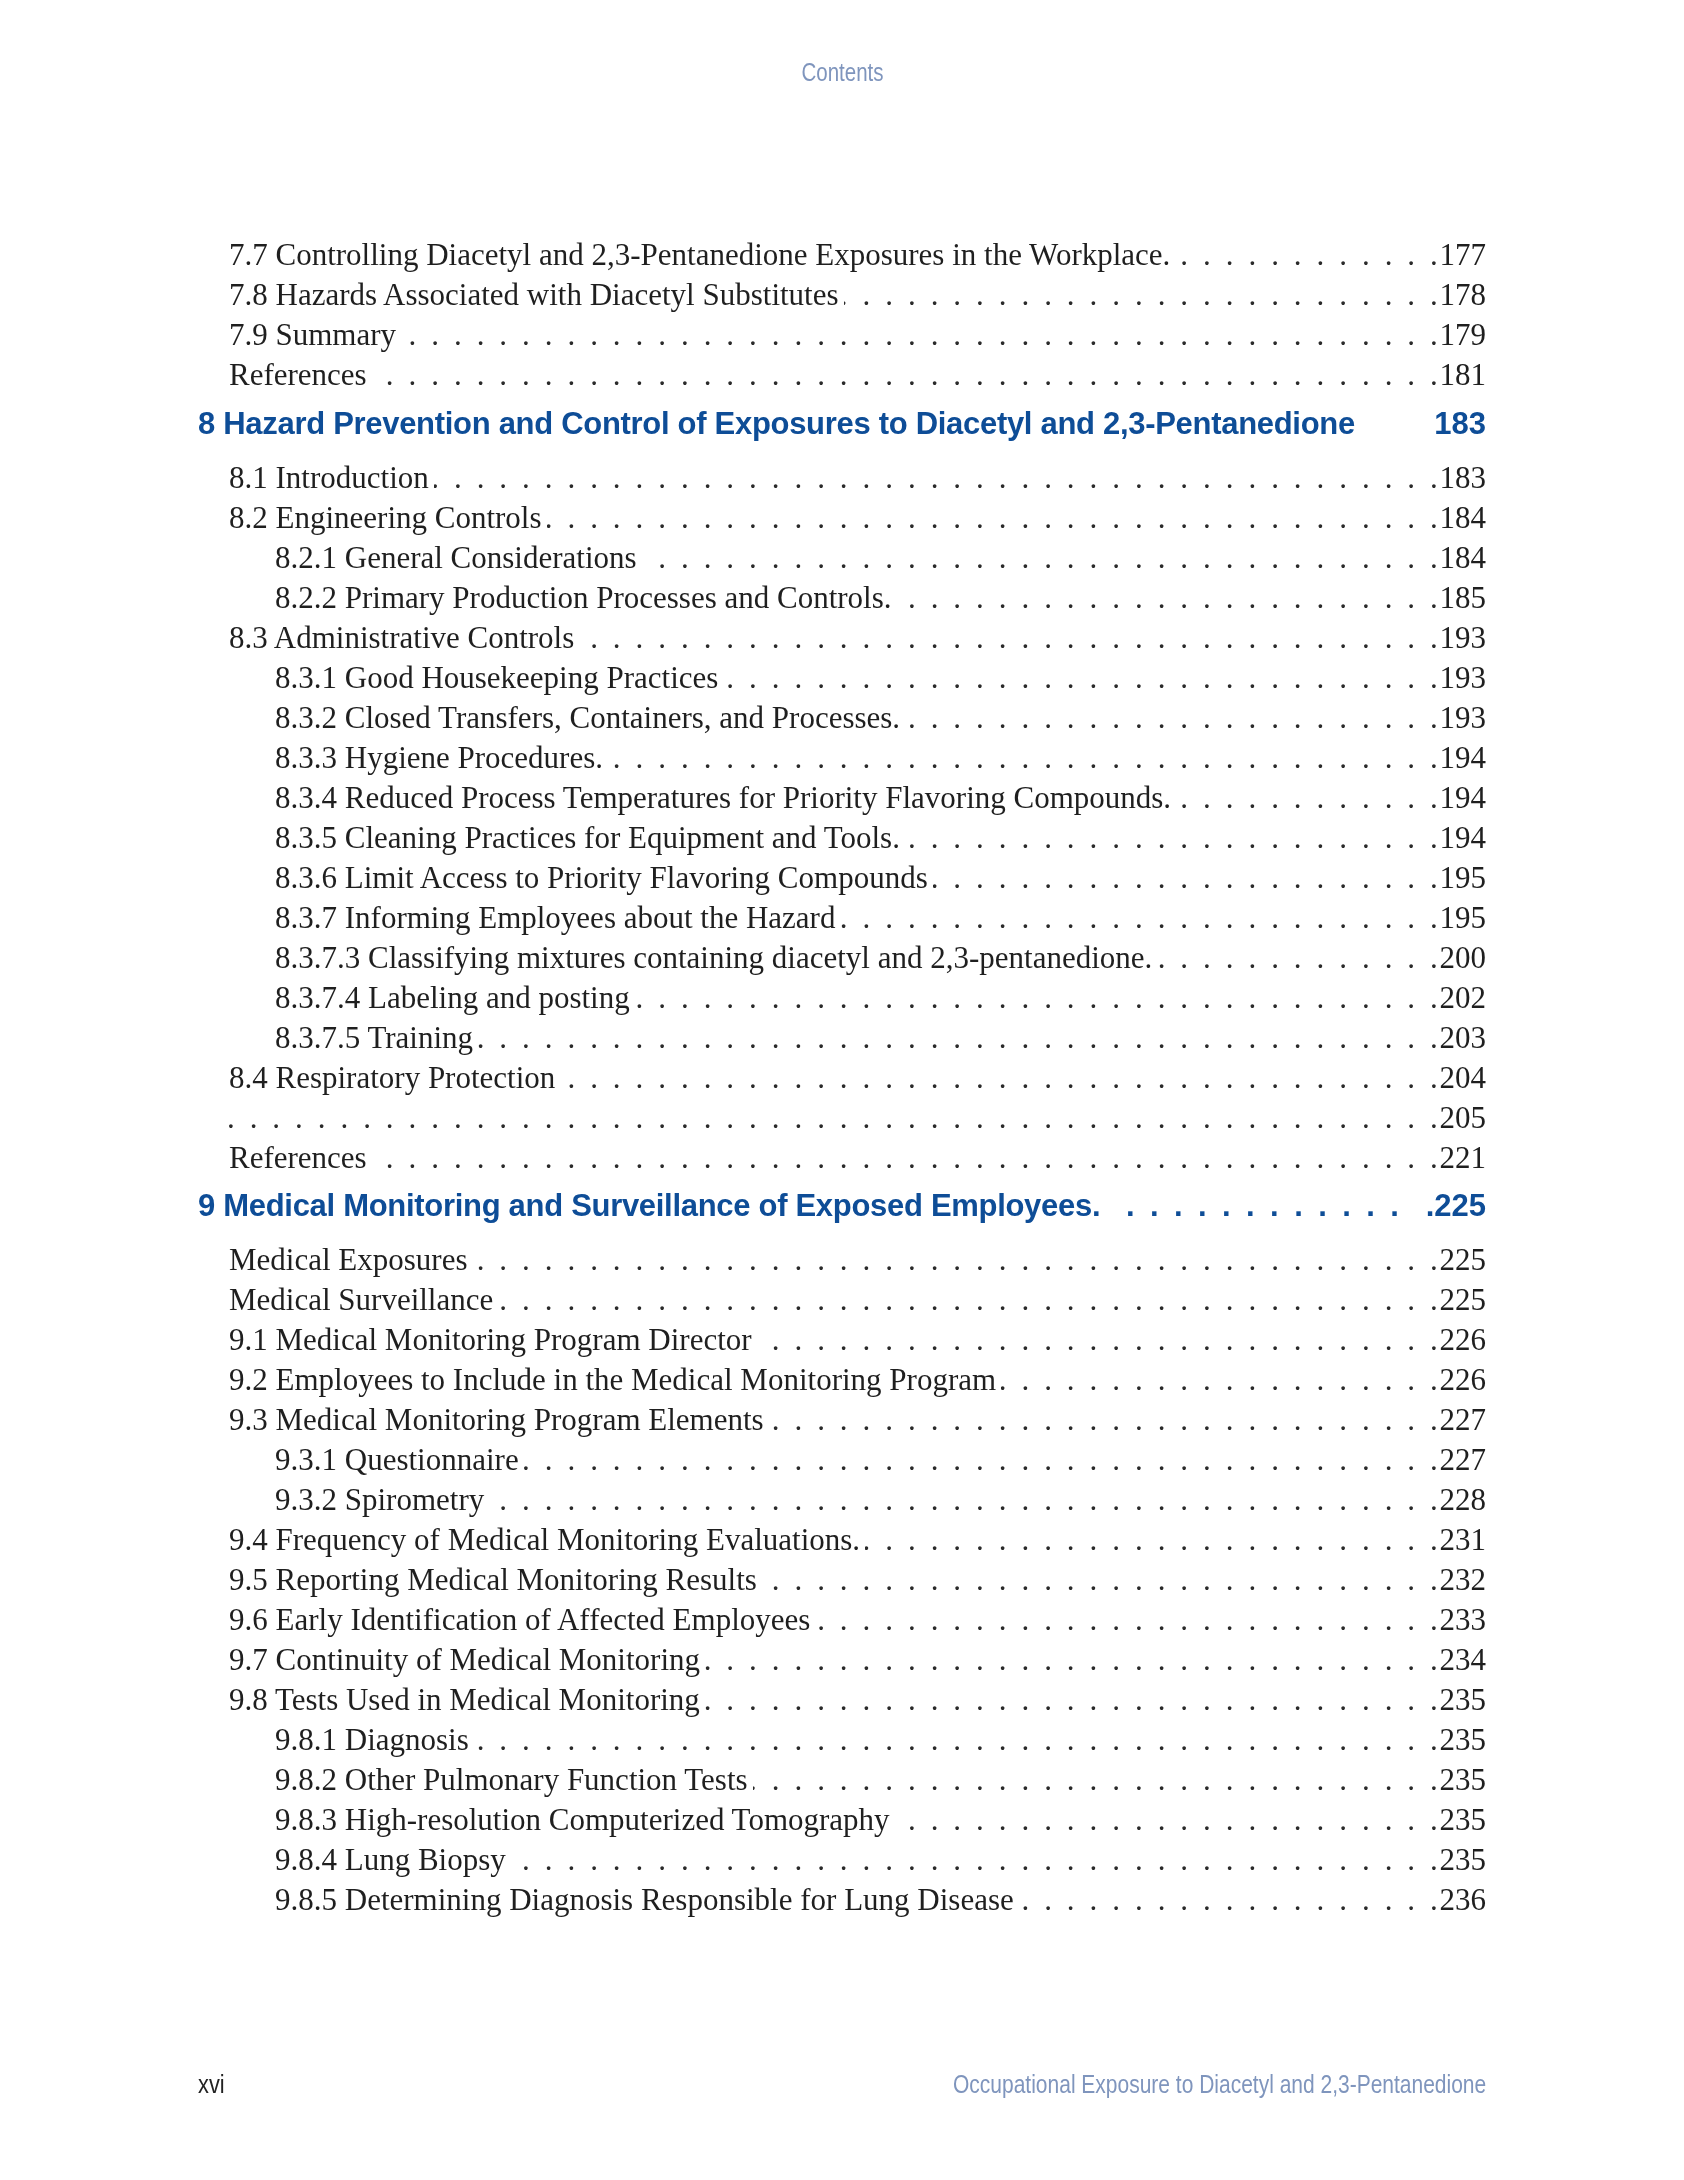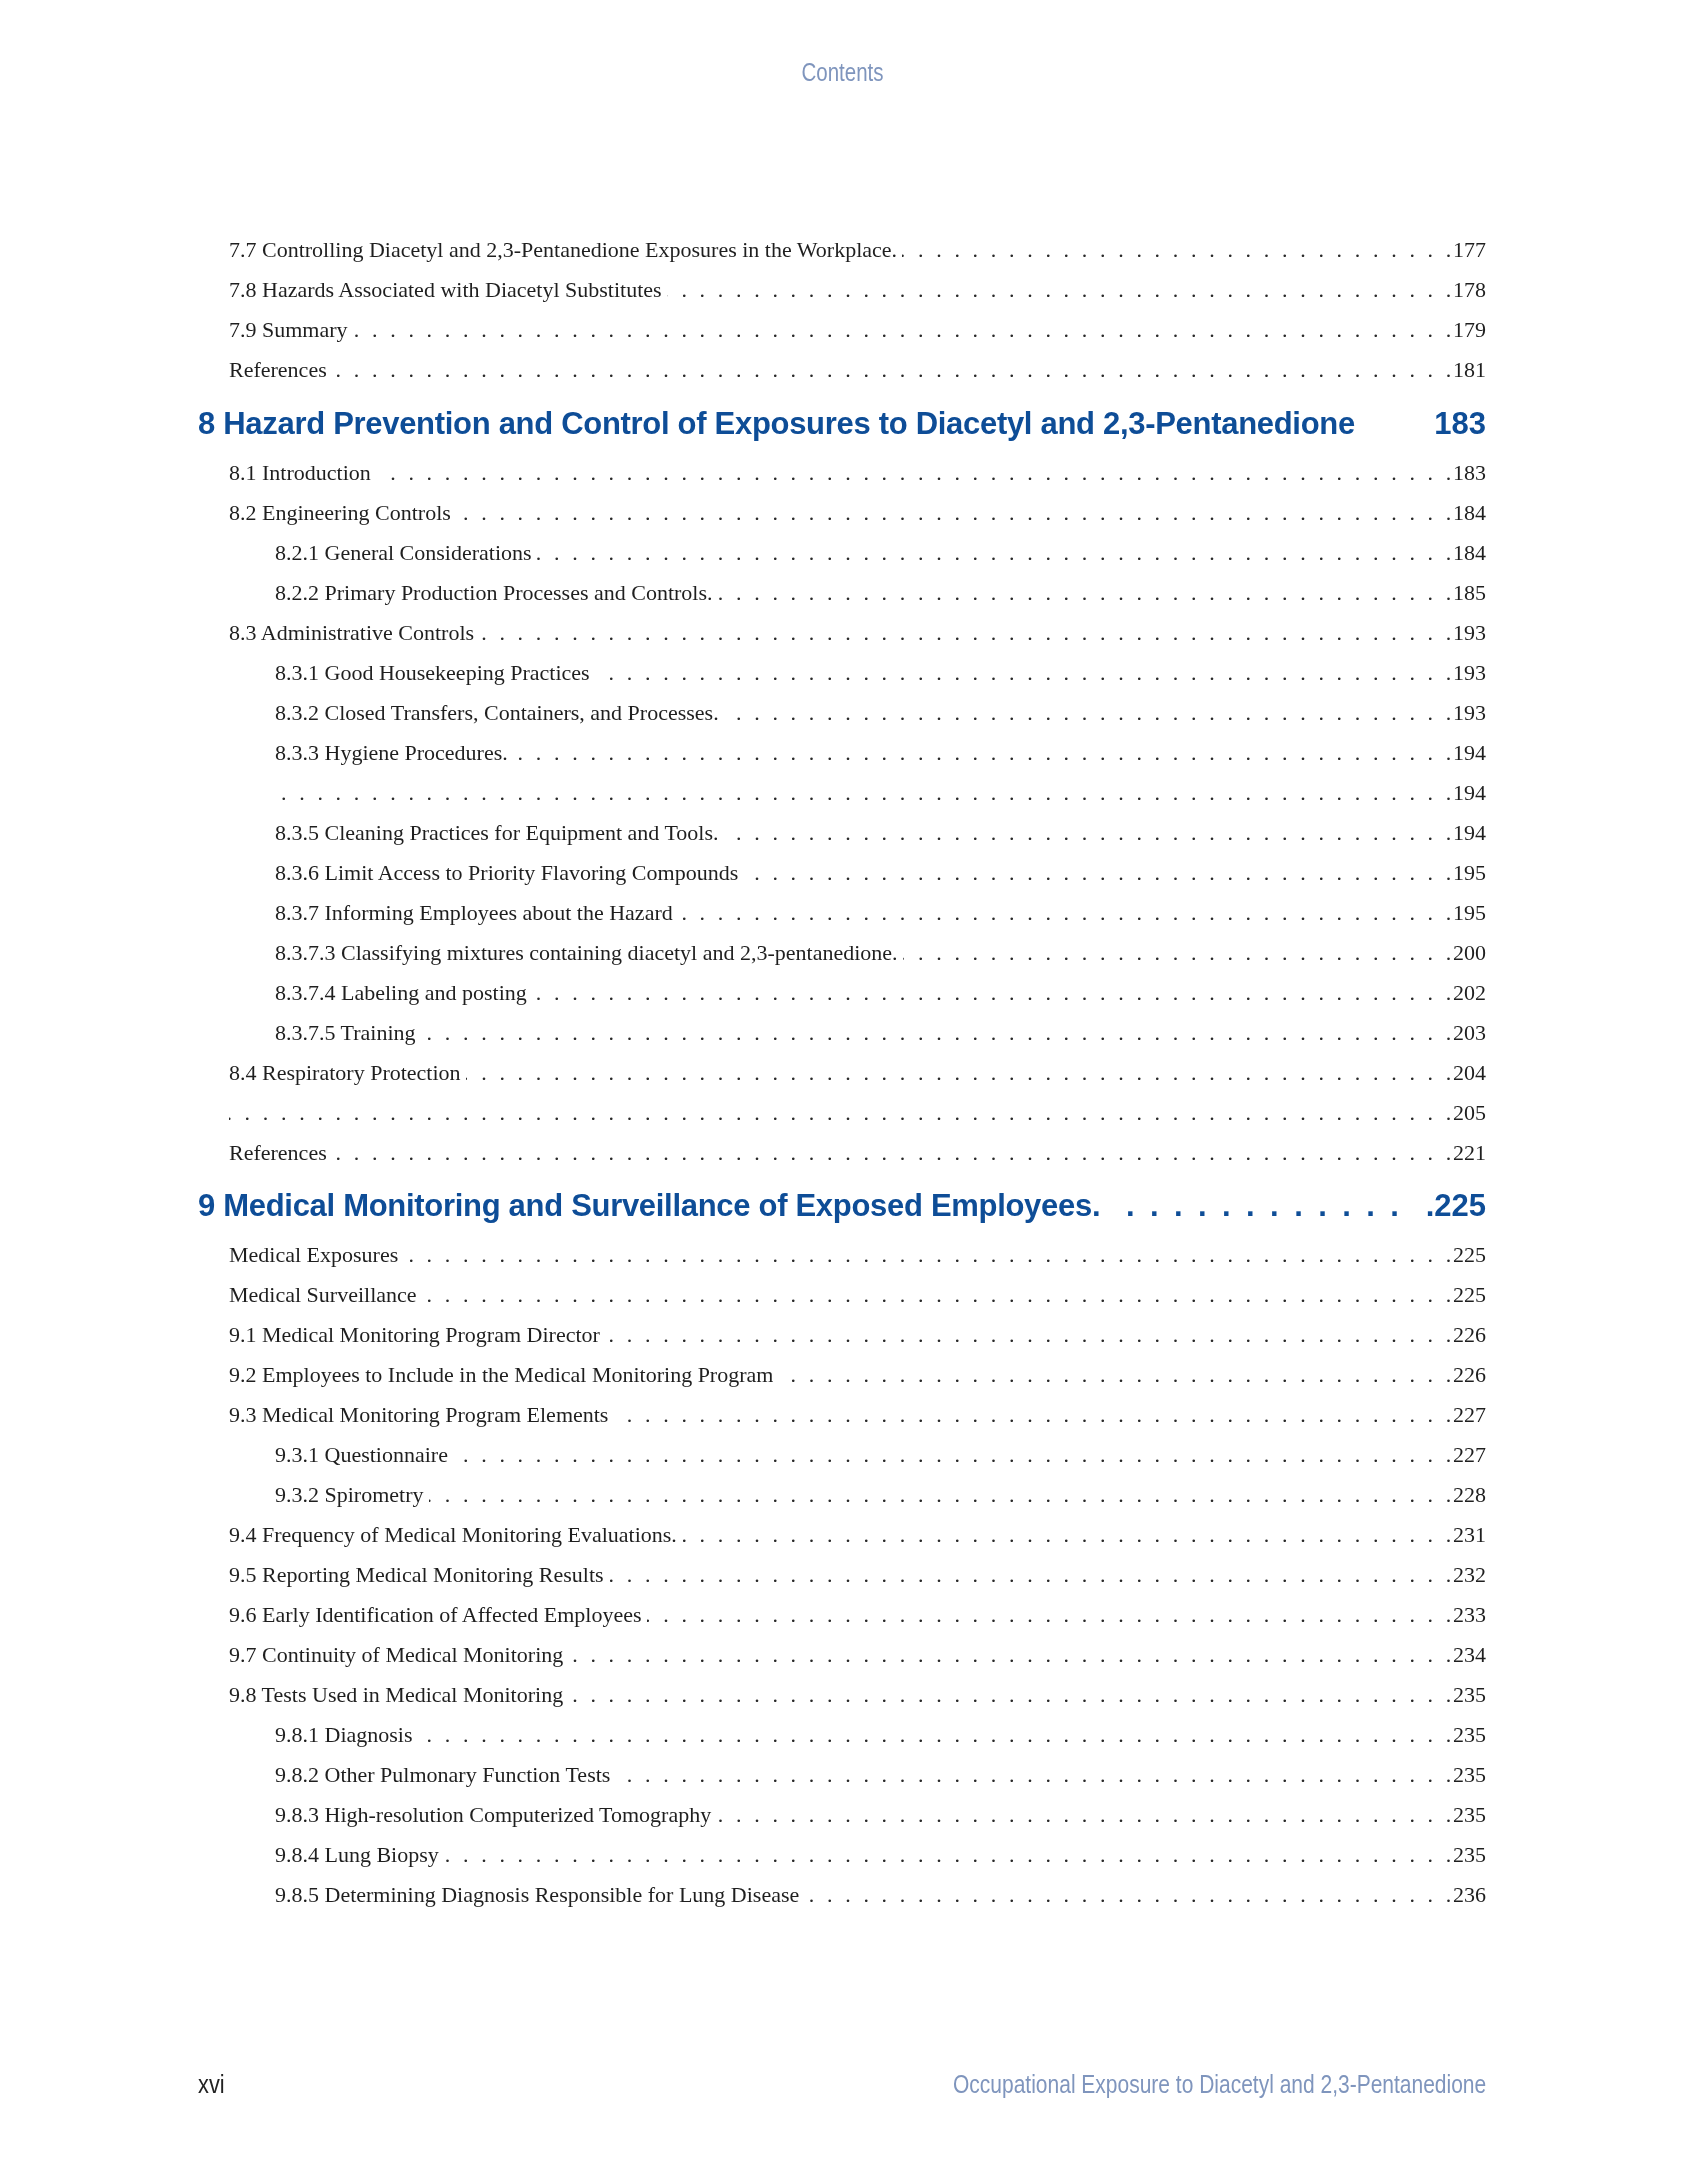--- a/index.html
+++ b/index.html
@@ -29,21 +29,21 @@
       position: absolute;
       left: 198px;
       top: 237px;
       width: 1288px;
     }
     .entry {
       display: flex;
       align-items: baseline;
       height: 40px;
       font-family: "Liberation Serif", serif;
-      font-size: 22px;
+      font-size: 31px;
       color: #1f1f1f;
       white-space: nowrap;
     }
     .entry.level-1 { padding-left: 31px; }
     .entry.level-2 { padding-left: 77px; }
     .entry.level-3 { padding-left: 77px; }
     .entry .title {
       flex: 0 0 auto;
       padding-right: 5.1px;
     }
@@ -186,20 +186,21 @@
         <span class="title">8.3.2 Closed Transfers, Containers, and Processes.</span>
         <span class="leader"></span>
         <span class="page">193</span>
       </div>
       <div class="entry level-2">
         <span class="title">8.3.3 Hygiene Procedures.</span>
         <span class="leader"></span>
         <span class="page">194</span>
       </div>
       <div class="entry level-2">
+        <span class="title">8.3.4 Reduced Process Temperatures for Priority Flavoring Compounds.</span>
         <span class="leader"></span>
         <span class="page">194</span>
       </div>
       <div class="entry level-2">
         <span class="title">8.3.5 Cleaning Practices for Equipment and Tools.</span>
         <span class="leader"></span>
         <span class="page">194</span>
       </div>
       <div class="entry level-2">
         <span class="title">8.3.6 Limit Access to Priority Flavoring Compounds</span>

